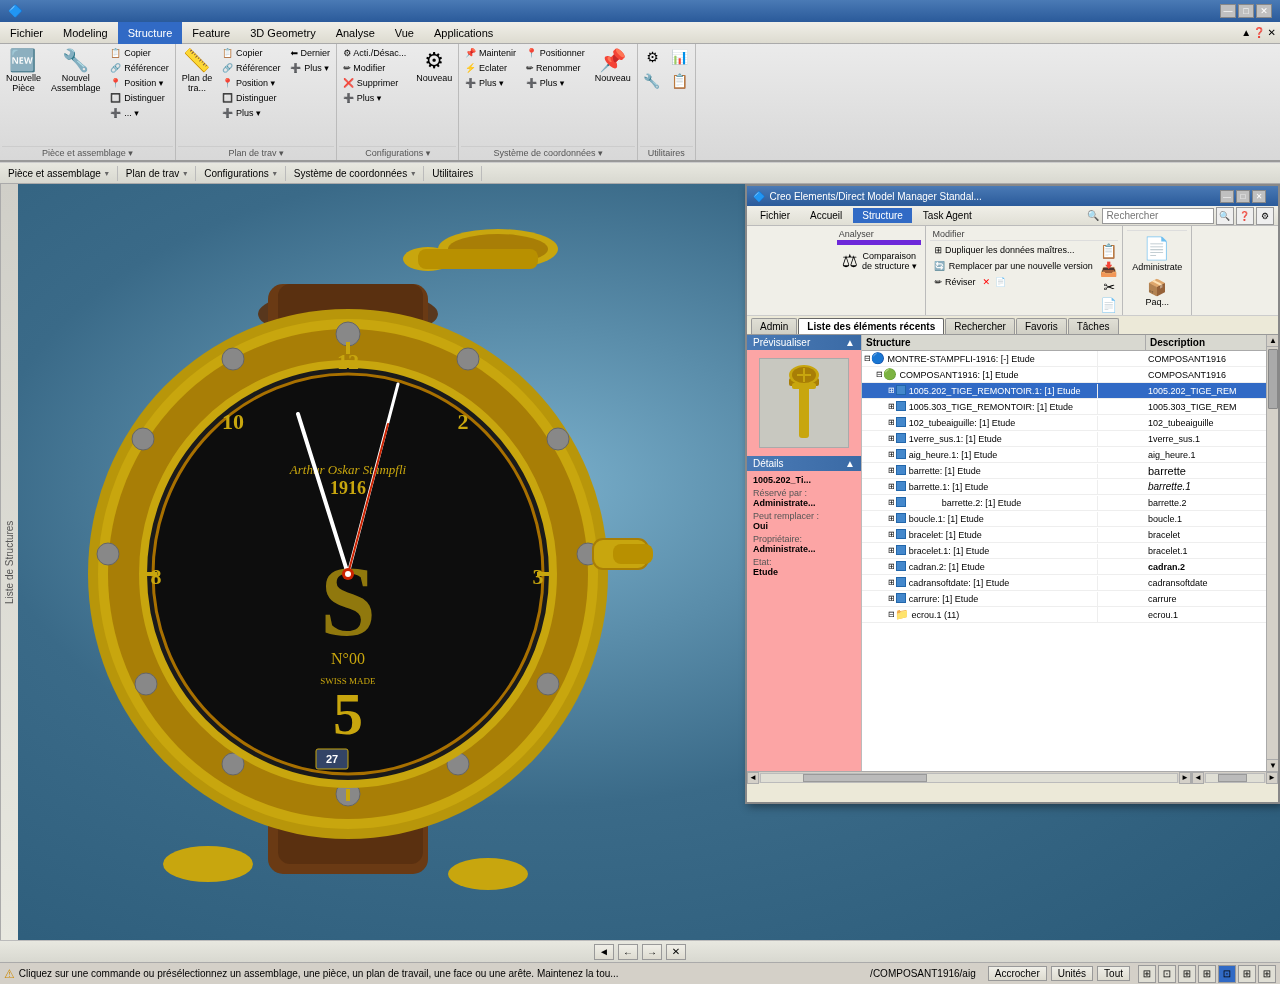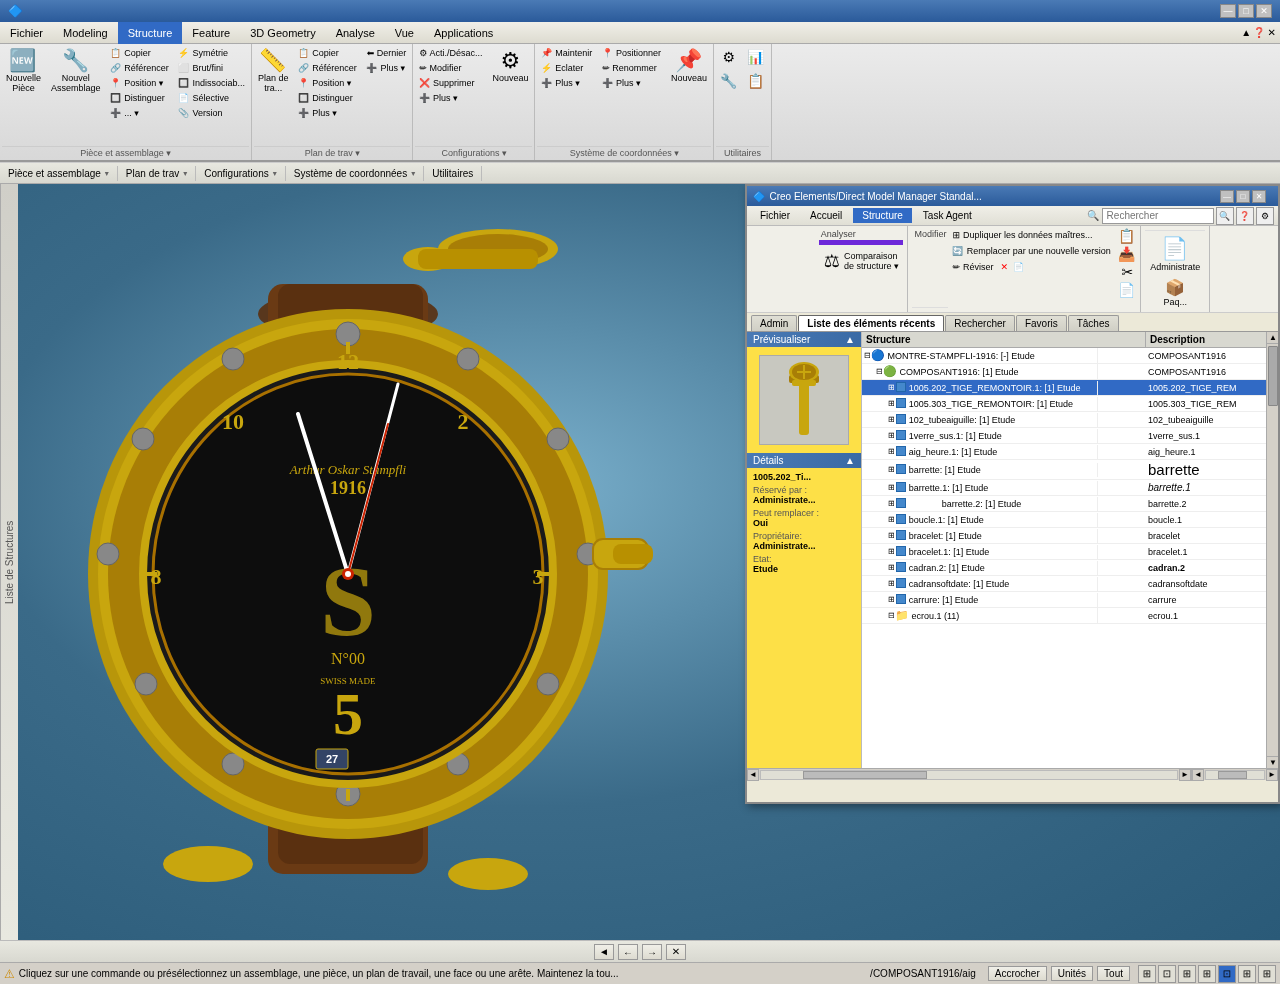--- a/index.html
+++ b/index.html
@@ -223,21 +223,21 @@
       height: calc(100% - 180px);
       overflow: hidden;
     }
 
     
     .preview-pane {
       width: 115px;
       border-right: 1px solid #bbb;
       display: flex;
       flex-direction: column;
-      background: #fde047;
+      background: #fca5a5;
     }
     .preview-header {
       background: linear-gradient(to right, #4a7ab5, #3a6aa5);
       color: white;
       font-size: 10px;
       padding: 2px 6px;
       display: flex;
       align-items: center;
       justify-content: space-between;
     }
@@ -458,27 +458,20 @@
         <div class="ribbon-btn-label">Nouvel<br>Assemblage</div>
       </div>
 
       <div class="ribbon-small-row">
         <div class="ribbon-small-btn">📋 Copier</div>
         <div class="ribbon-small-btn">🔗 Référencer</div>
         <div class="ribbon-small-btn">📍 Position ▾</div>
         <div class="ribbon-small-btn">🔲 Distinguer</div>
         <div class="ribbon-small-btn">➕ ... ▾</div>
       </div>
-      <div class="ribbon-small-row">
-        <div class="ribbon-small-btn">⚡ Symétrie</div>
-        <div class="ribbon-small-btn">⬜ Brut/fini</div>
-        <div class="ribbon-small-btn">🔲 Indissociab...</div>
-        <div class="ribbon-small-btn">📄 Sélective</div>
-        <div class="ribbon-small-btn">📎 Version</div>
-      </div>
     </div>
     <div class="ribbon-section-label">Pièce et assemblage ▾</div>
   </div>
 
   <div class="ribbon-section">
     <div class="ribbon-section-content">
       <div class="ribbon-btn">
         <div class="ribbon-btn-icon">📏</div>
         <div class="ribbon-btn-label">Plan de<br>tra...</div>
       </div>
@@ -683,25 +676,25 @@
         <button style="width:18px;height:18px;font-size:9px;cursor:pointer;border:1px solid #999;">⚙</button>
       </div>
 
       <div class="panel-toolbar" style="display:flex; flex-direction:column; min-height:70px; padding:0;">
         <div style="display:flex; flex:1; align-items:stretch;">
 
           <div style="display:flex; flex-direction:column; border-right:1px solid #bbb; padding:2px 4px; min-width:90px;">
             <div style="font-size:9px; color:#444; padding:1px 2px; border-bottom:5px solid #6d28d9; margin-bottom:2px;">Analyser</div>
             <div class="panel-tb-btn" style="flex-direction:row; min-width:80px; gap:4px;">
               <span style="font-size:18px;">⚖</span>
-              <span style="font-size:9px; text-align:left;">Comparaison<br>de structure ▾</span>
+              <span style="font-size:9px; text-align:center;">Comparaison<br>de structure ▾</span>
             </div>
           </div>
 
-          <div style="display:flex; flex:1; border-right:1px solid #bbb; padding:2px 4px;">
+          <div style="display:flex; flex-direction:column; flex:1; border-right:1px solid #bbb; padding:2px 4px;">
             <div style="font-size:9px; color:#444; padding:1px 2px; border-bottom:1px solid #ddd; margin-bottom:2px;">Modifier</div>
             <div style="display:flex; gap:4px; align-items:flex-start;">
               <div style="display:flex; flex-direction:column; gap:2px; flex:1;">
                 <div class="ribbon-small-btn" style="font-size:9px;">
                   <span>⊞</span> Dupliquer les données maîtres...
                 </div>
                 <div class="ribbon-small-btn" style="font-size:9px;">
                   <span>🔄</span> Remplacer par une nouvelle version
                 </div>
                 <div class="ribbon-small-btn" style="font-size:9px;">
@@ -859,21 +852,21 @@
                 </div>
                 <div class="tree-cell-desc" style="font-size: 9px;">aig_heure.1</div>
               </div>
               <div class="tree-row">
                 <div class="tree-cell-structure">
                   <span class="tree-indent" style="width: 24px; display: inline-block;"></span>
                   <span class="tree-expand">⊞</span>
                   <span class="tree-icon"><span style="display:inline-block;width:10px;height:10px;background:#4488cc;border:1px solid #2266aa;margin-right:1px;"></span></span>
                   <span style="font-size: 9px;">barrette: [1] Etude</span>
                 </div>
-                <div class="tree-cell-desc" style="font-size: 15px;">barrette</div>
+                <div class="tree-cell-desc" style="font-size: 11px;">barrette</div>
               </div>
               <div class="tree-row">
                 <div class="tree-cell-structure">
                   <span class="tree-indent" style="width: 24px; display: inline-block;"></span>
                   <span class="tree-expand">⊞</span>
                   <span class="tree-icon"><span style="display:inline-block;width:10px;height:10px;background:#4488cc;border:1px solid #2266aa;margin-right:1px;"></span></span>
                   <span style="font-size: 9px;">barrette.1: [1] Etude</span>
                 </div>
                 <div class="tree-cell-desc" style="font-size: 10px; font-style: italic;">barrette.1</div>
               </div>

